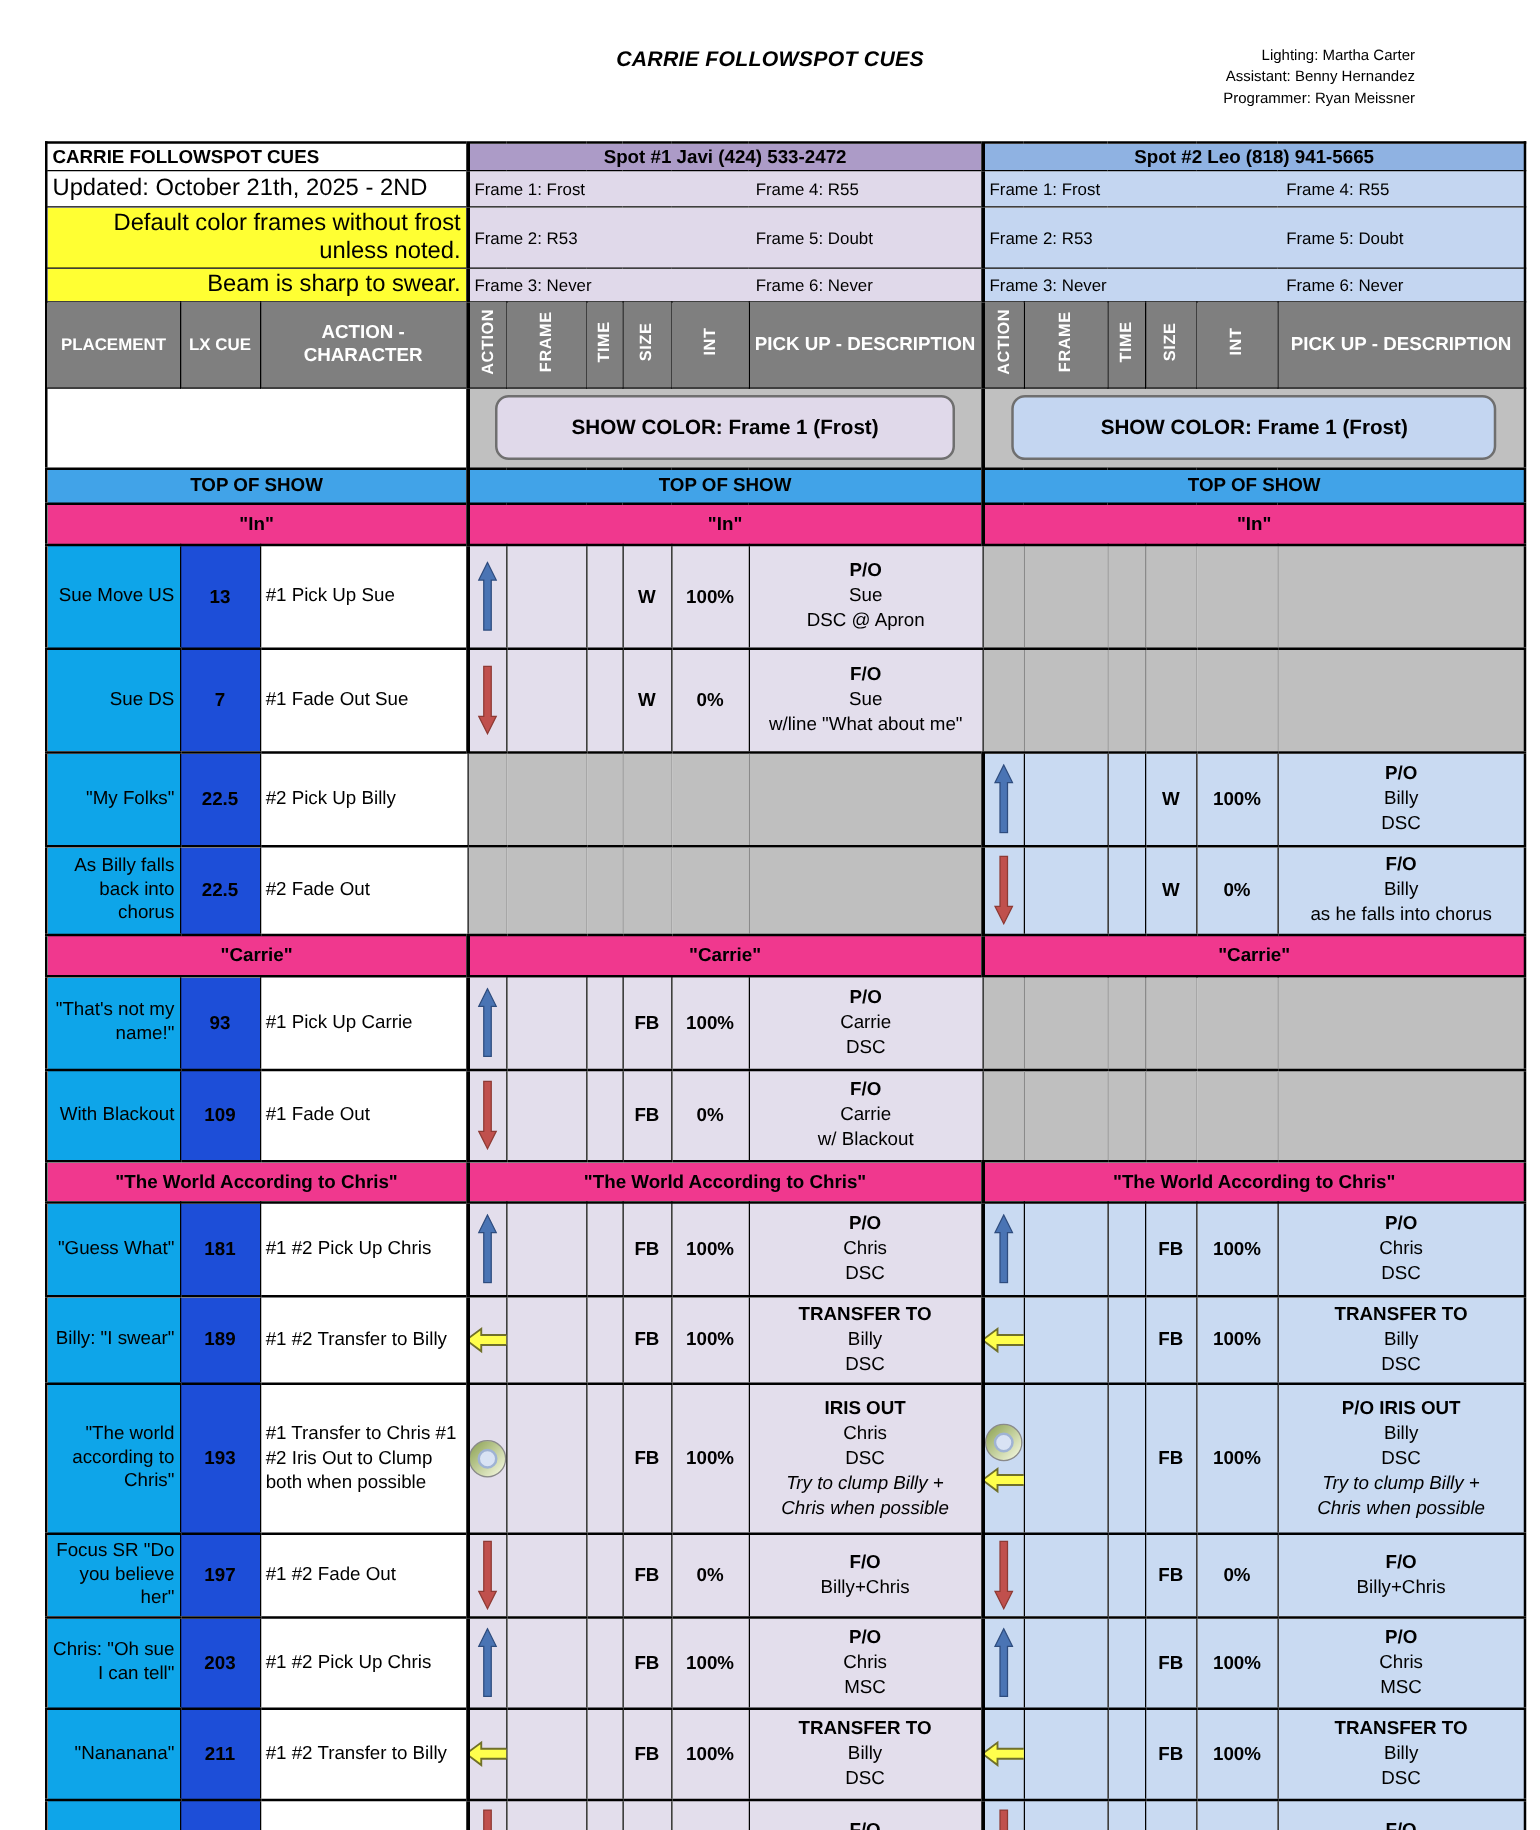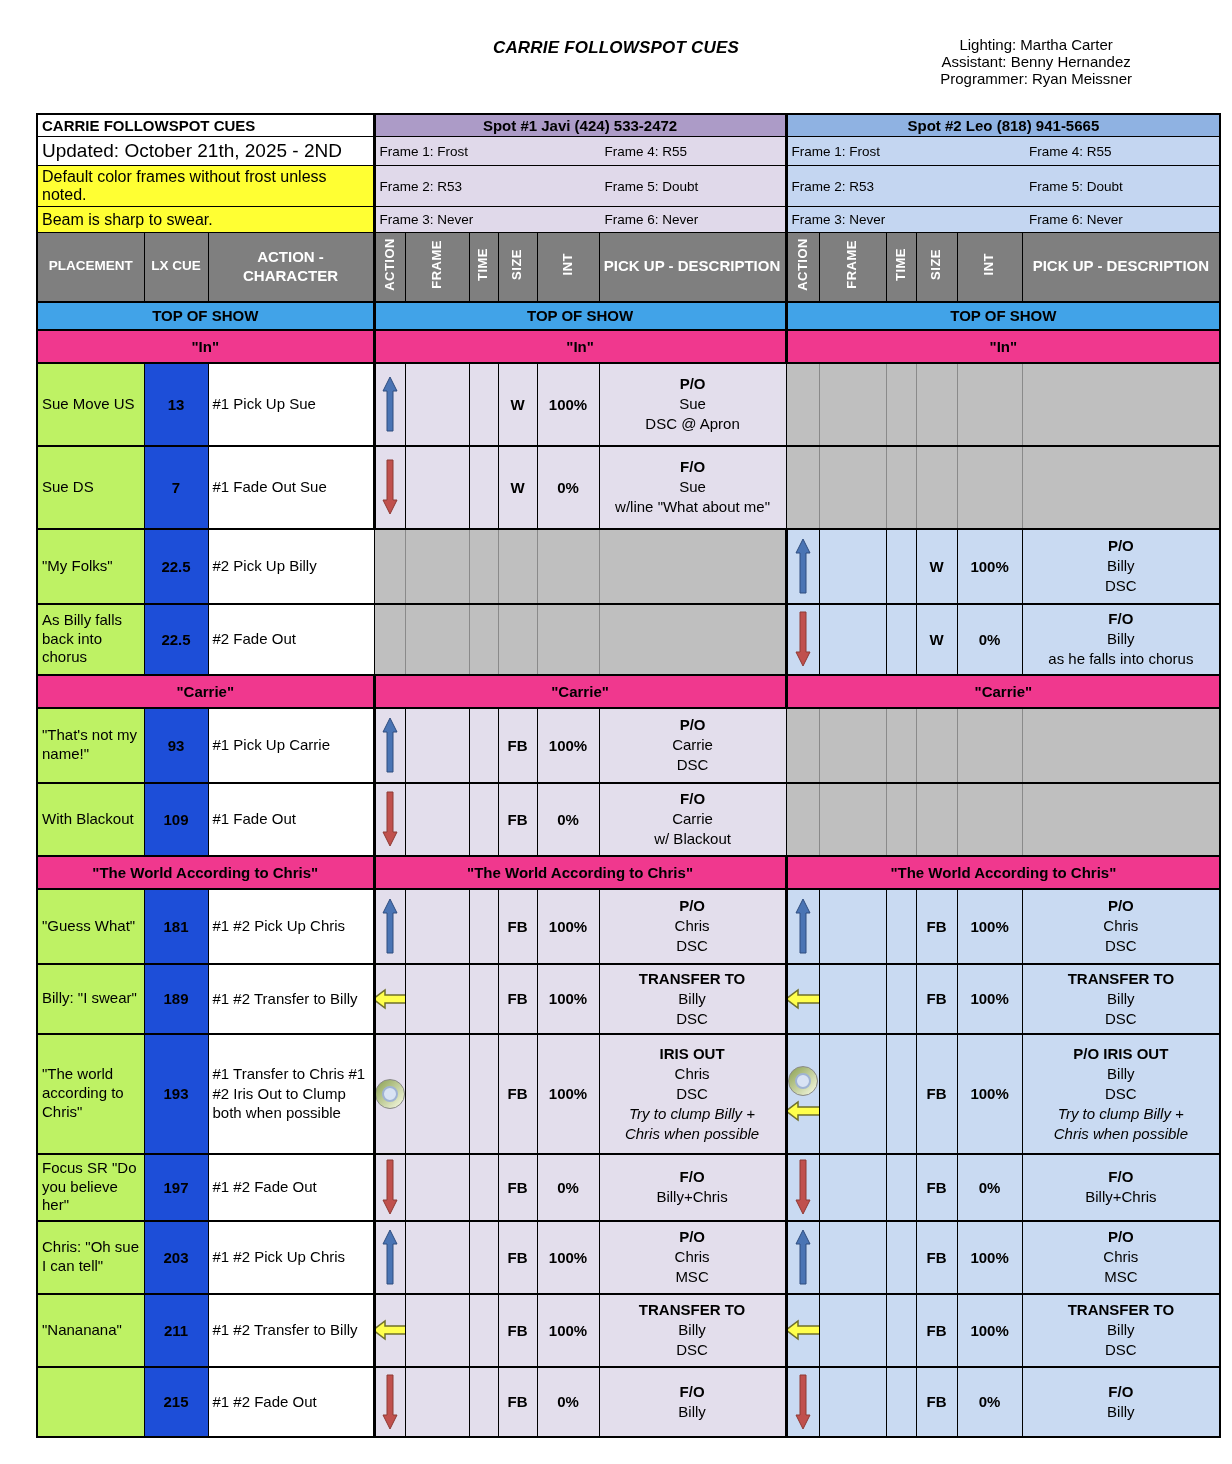--- a/index.html
+++ b/index.html
@@ -1,36 +1,36 @@
 <!DOCTYPE html>
 <html style="--c-pink: #F0388E; --c-top-of-show-blue: #41A3E8; --c-spot1-header: #AC9BC7; --c-spot1-panel: #E0D9EA; --c-spot1-cell: #E3DEEC; --c-spot2-header: #8FB2E2; --c-spot2-panel: #C4D6F1; --c-spot2-cell: #C9DAF2; --c-header-gray: #7F7F7F; --c-inactive-gray: #BFBFBF; --c-note-yellow: #FFFF33; --c-arrow-up-blue: #4A74B4; --c-arrow-down-red: #C0504D; --c-arrow-left-yellow: #FFFF4D;"><head>
 <meta charset="utf-8">
 <style>
   html,body{margin:0;padding:0;background:#fff;}
   body{font-family:"Liberation Sans","DejaVu Sans",sans-serif;color:#000;}
   .page{position:relative;width:1232px;height:1464px;overflow:hidden;background:#fff;text-decoration:underline;}
 
   .doc-title{position:absolute;left:0;right:0;top:38px;text-align:center;
     font-size:17px;font-weight:bold;font-style:italic;letter-spacing:.2px;}
-  .credits{position:absolute;top:36px;right:100px;text-align:center;font-size:15px;line-height:17px;}
+  .credits{position:absolute;top:36px;right:100px;text-align:right;font-size:12px;line-height:17px;}
 
   table.cue{position:absolute;left:36px;top:113px;border-collapse:collapse;table-layout:fixed;
     width:1183px;border:2.5px solid #000;}
   td,th{border:1.5px solid #000;padding:2px 4px;vertical-align:middle;font-size:15px;
     overflow:hidden;word-wrap:break-word;}
   .sepl{border-left:3px solid #000;}
 
   
   tr.rA{height:22px;}
   tr.rB{height:29px;} tr.rC{height:29px;} tr.rD{height:26px;}
   tr.rE{height:69px;} tr.rF{height:64px;}
   .cell-white{background:#fff;text-align:left;}
   .table-title{font-weight:bold;font-size:15px;}
   .updated{font-size:19px;font-weight:normal;}
-  .note{background:var(--c-note-yellow);font-size:16px;font-weight:normal;text-align:left;}
+  .note{background:var(--c-note-yellow);font-size:19px;font-weight:normal;text-align:right;}
   .spot-head{font-weight:bold;font-size:15px;text-align:center;}
   .s1h{background:var(--c-spot1-header);}
   .s2h{background:var(--c-spot2-header);}
   .panel{font-size:13.5px;padding:0;}
   .s1p{background:var(--c-spot1-panel);}
   .s2p{background:var(--c-spot2-panel);}
   .panel .fwrap{display:flex;align-items:center;height:100%;justify-content:space-between;}
   .panel .fl{flex:0 0 55%;padding-left:4px;}
   .panel .fr{flex:1;}
 
@@ -46,21 +46,21 @@
   .s1box{background:var(--c-spot1-panel);}
   .s2box{background:var(--c-spot2-panel);}
 
   
   td.band{text-align:center;font-weight:bold;font-size:15px;padding:1px 2px;
     border-top:2px solid #000;border-bottom:2px solid #000;}
   tr.band-blue td{background:var(--c-top-of-show-blue);height:24px;margin-top:23px;}
   tr.band-pink td{background:var(--c-pink);height:29px;}
 
   
-  td.pl{background:#bef264;text-align:left;line-height:1.25;}
+  td.pl{background:#0ea5e9;text-align:right;line-height:1.25;}
   td.lx{background:#1d4ed8;text-align:center;font-weight:bold;}
   td.acn{background:#fff;text-align:left;line-height:1.3;}
   tbody td{border-top:2px solid #000;border-bottom:2px solid #000;}
   td.s1{background:var(--c-spot1-cell);}
   td.s2{background:var(--c-spot2-cell);}
   td.ctr{text-align:center;} .b{font-weight:bold;}
   td.desc{text-align:center;line-height:20px;padding:3px 4px;}
   .dl{white-space:nowrap;} .dl.b{font-weight:bold;} .dl.i{font-style:italic;}
   td.na{background:var(--c-inactive-gray);border-left:1.5px solid #8a8a8a;border-right:1.5px solid #8a8a8a;}
   td.ac{padding:0;text-align:center;}
@@ -166,20 +166,29 @@
         <th class="gh vl"><span class="v">SIZE</span></th>
         <th class="gh vl"><span class="v">INT</span></th>
         <th class="gh big">PICK UP - DESCRIPTION</th>
         <th class="gh vl sepl"><span class="v">ACTION</span></th>
         <th class="gh vl"><span class="v">FRAME</span></th>
         <th class="gh vl"><span class="v">TIME</span></th>
         <th class="gh vl"><span class="v">SIZE</span></th>
         <th class="gh vl"><span class="v">INT</span></th>
         <th class="gh big">PICK UP - DESCRIPTION</th>
       </tr>
+      <tr class="rF">
+        <td colspan="3" class="cell-white"></td>
+        <td colspan="6" class="scbg sepl">
+          <div class="scbox s1box">SHOW  COLOR: Frame 1 (Frost)</div>
+        </td>
+        <td colspan="6" class="scbg sepl">
+          <div class="scbox s2box">SHOW  COLOR: Frame 1 (Frost)</div>
+        </td>
+      </tr>
     </thead>
     <tbody id="rows">
         <tr class="band-blue">
           <td colspan="3" class="band">TOP OF SHOW</td>
           <td colspan="6" class="band sepl">TOP OF SHOW</td>
           <td colspan="6" class="band sepl">TOP OF SHOW</td>
         </tr>
         <tr class="band-pink">
           <td colspan="3" class="band">"In"</td>
           <td colspan="6" class="band sepl">"In"</td>

